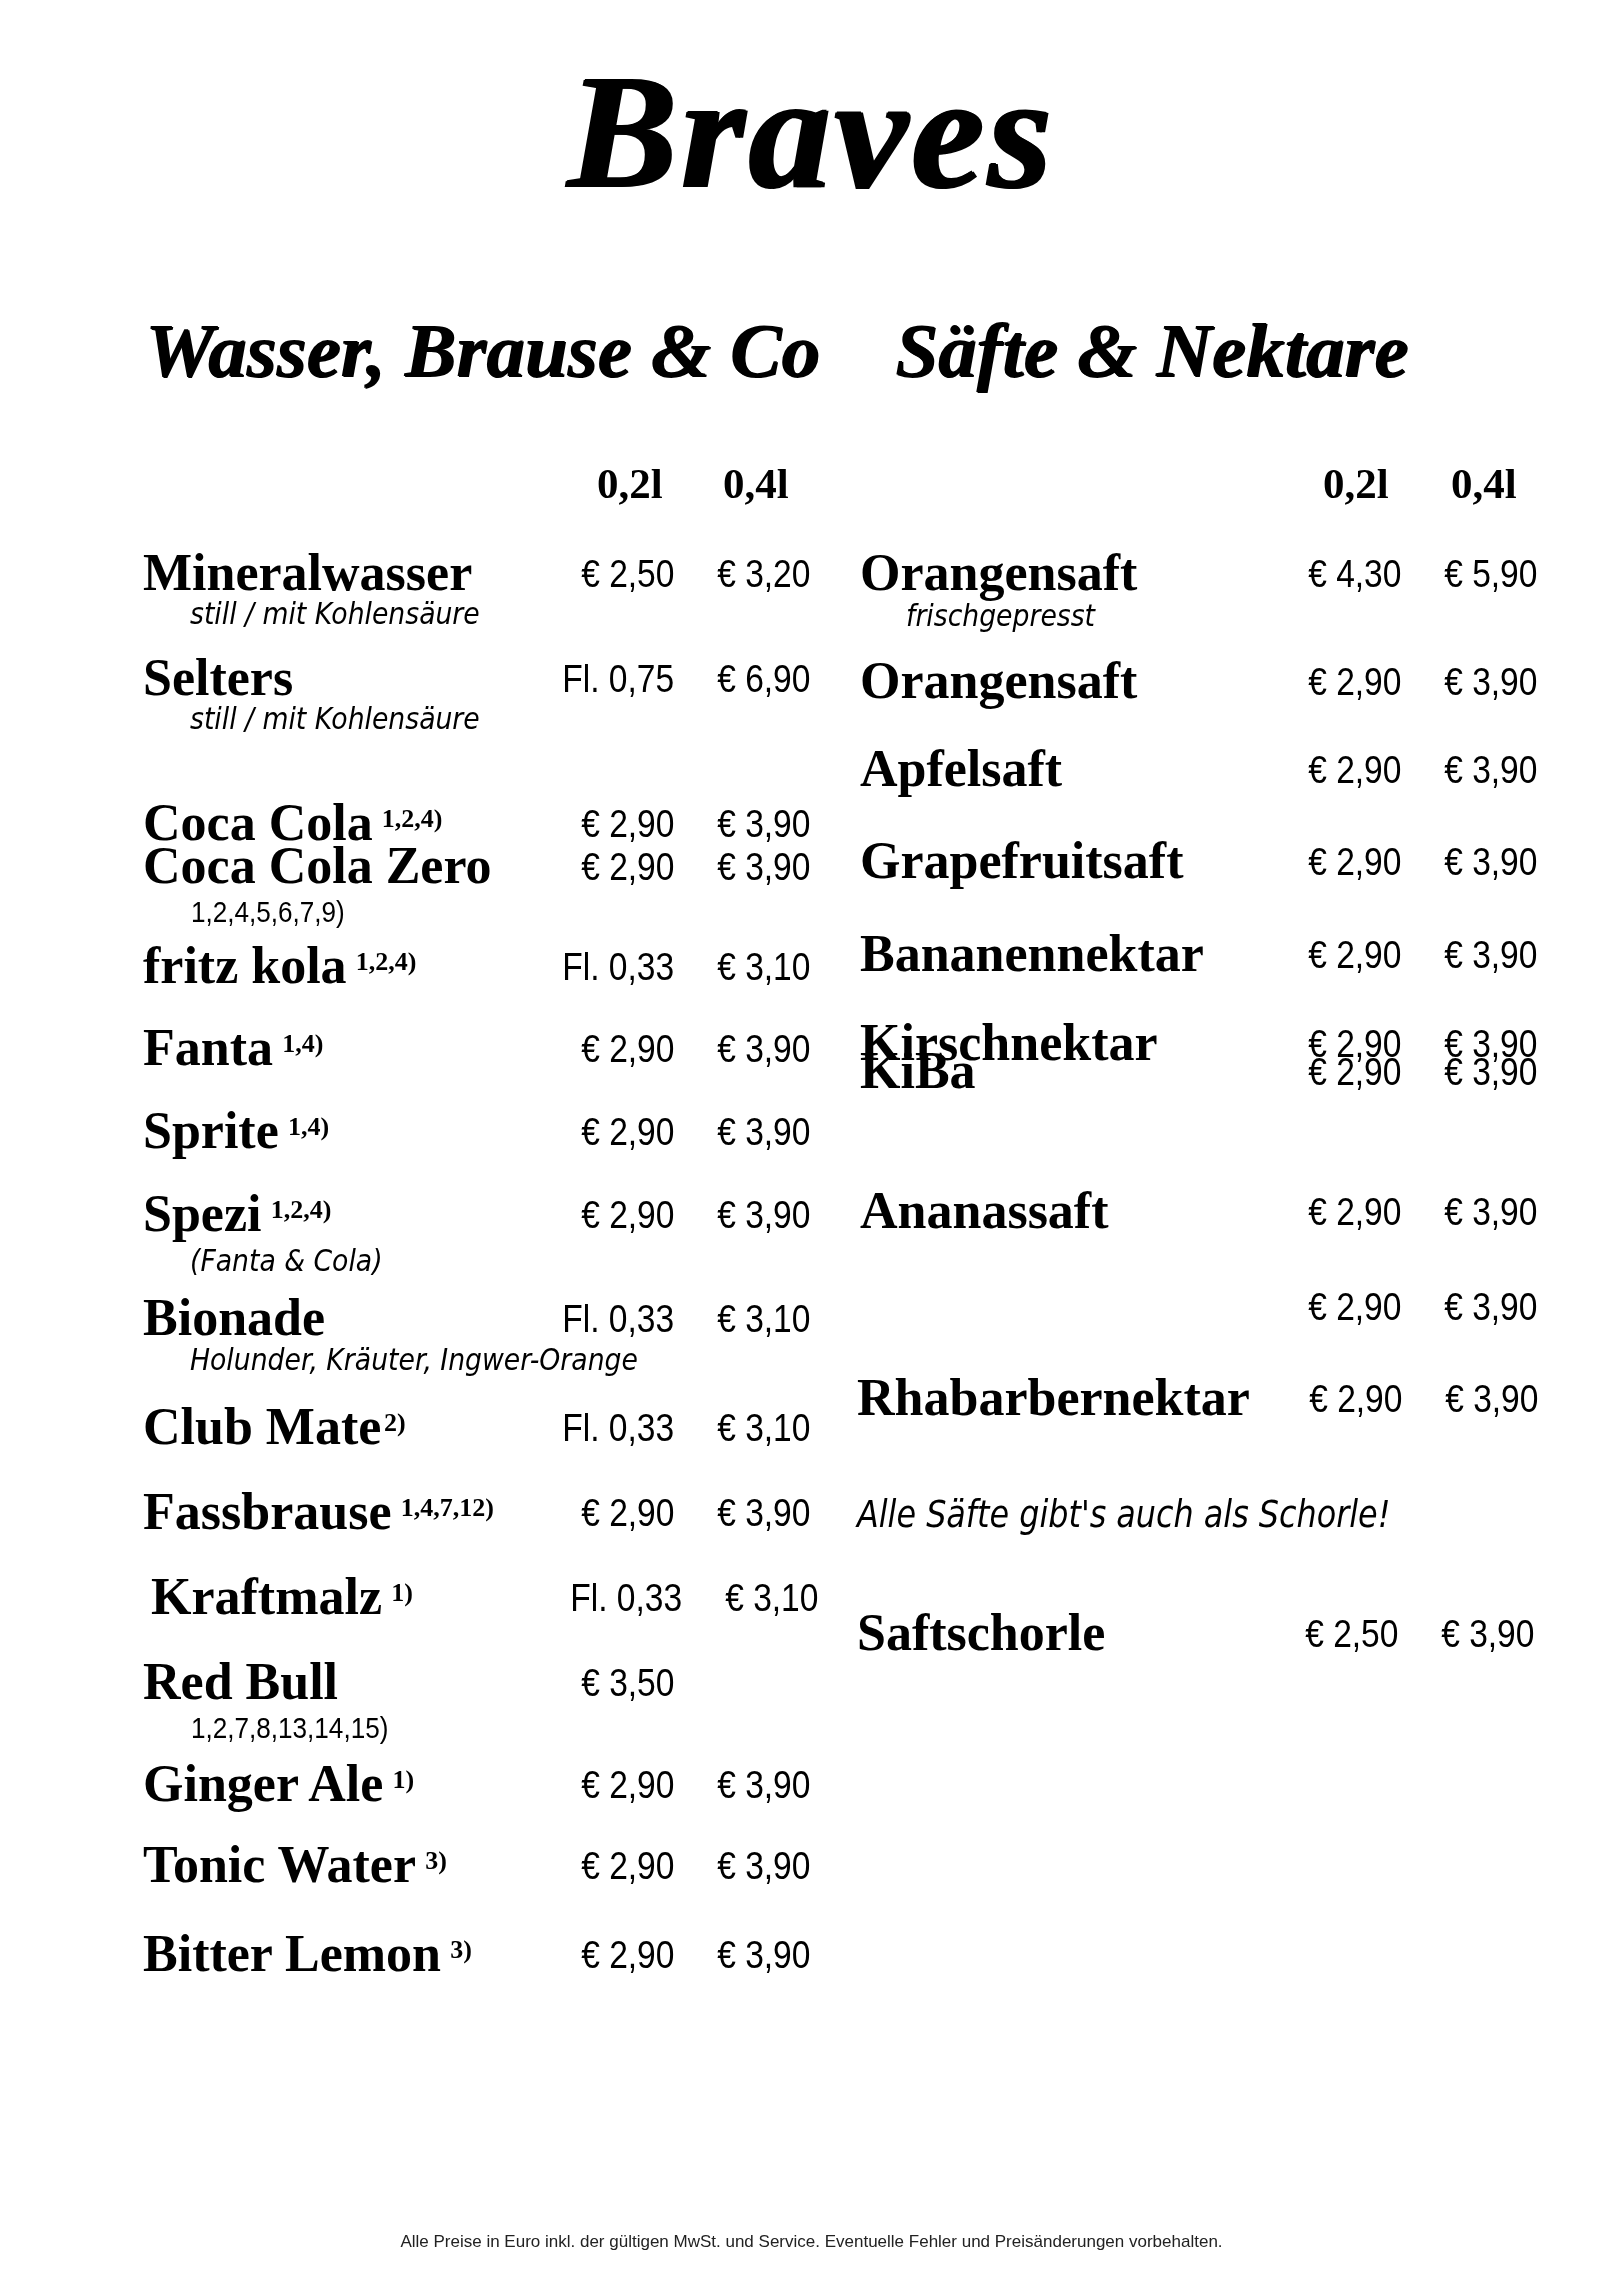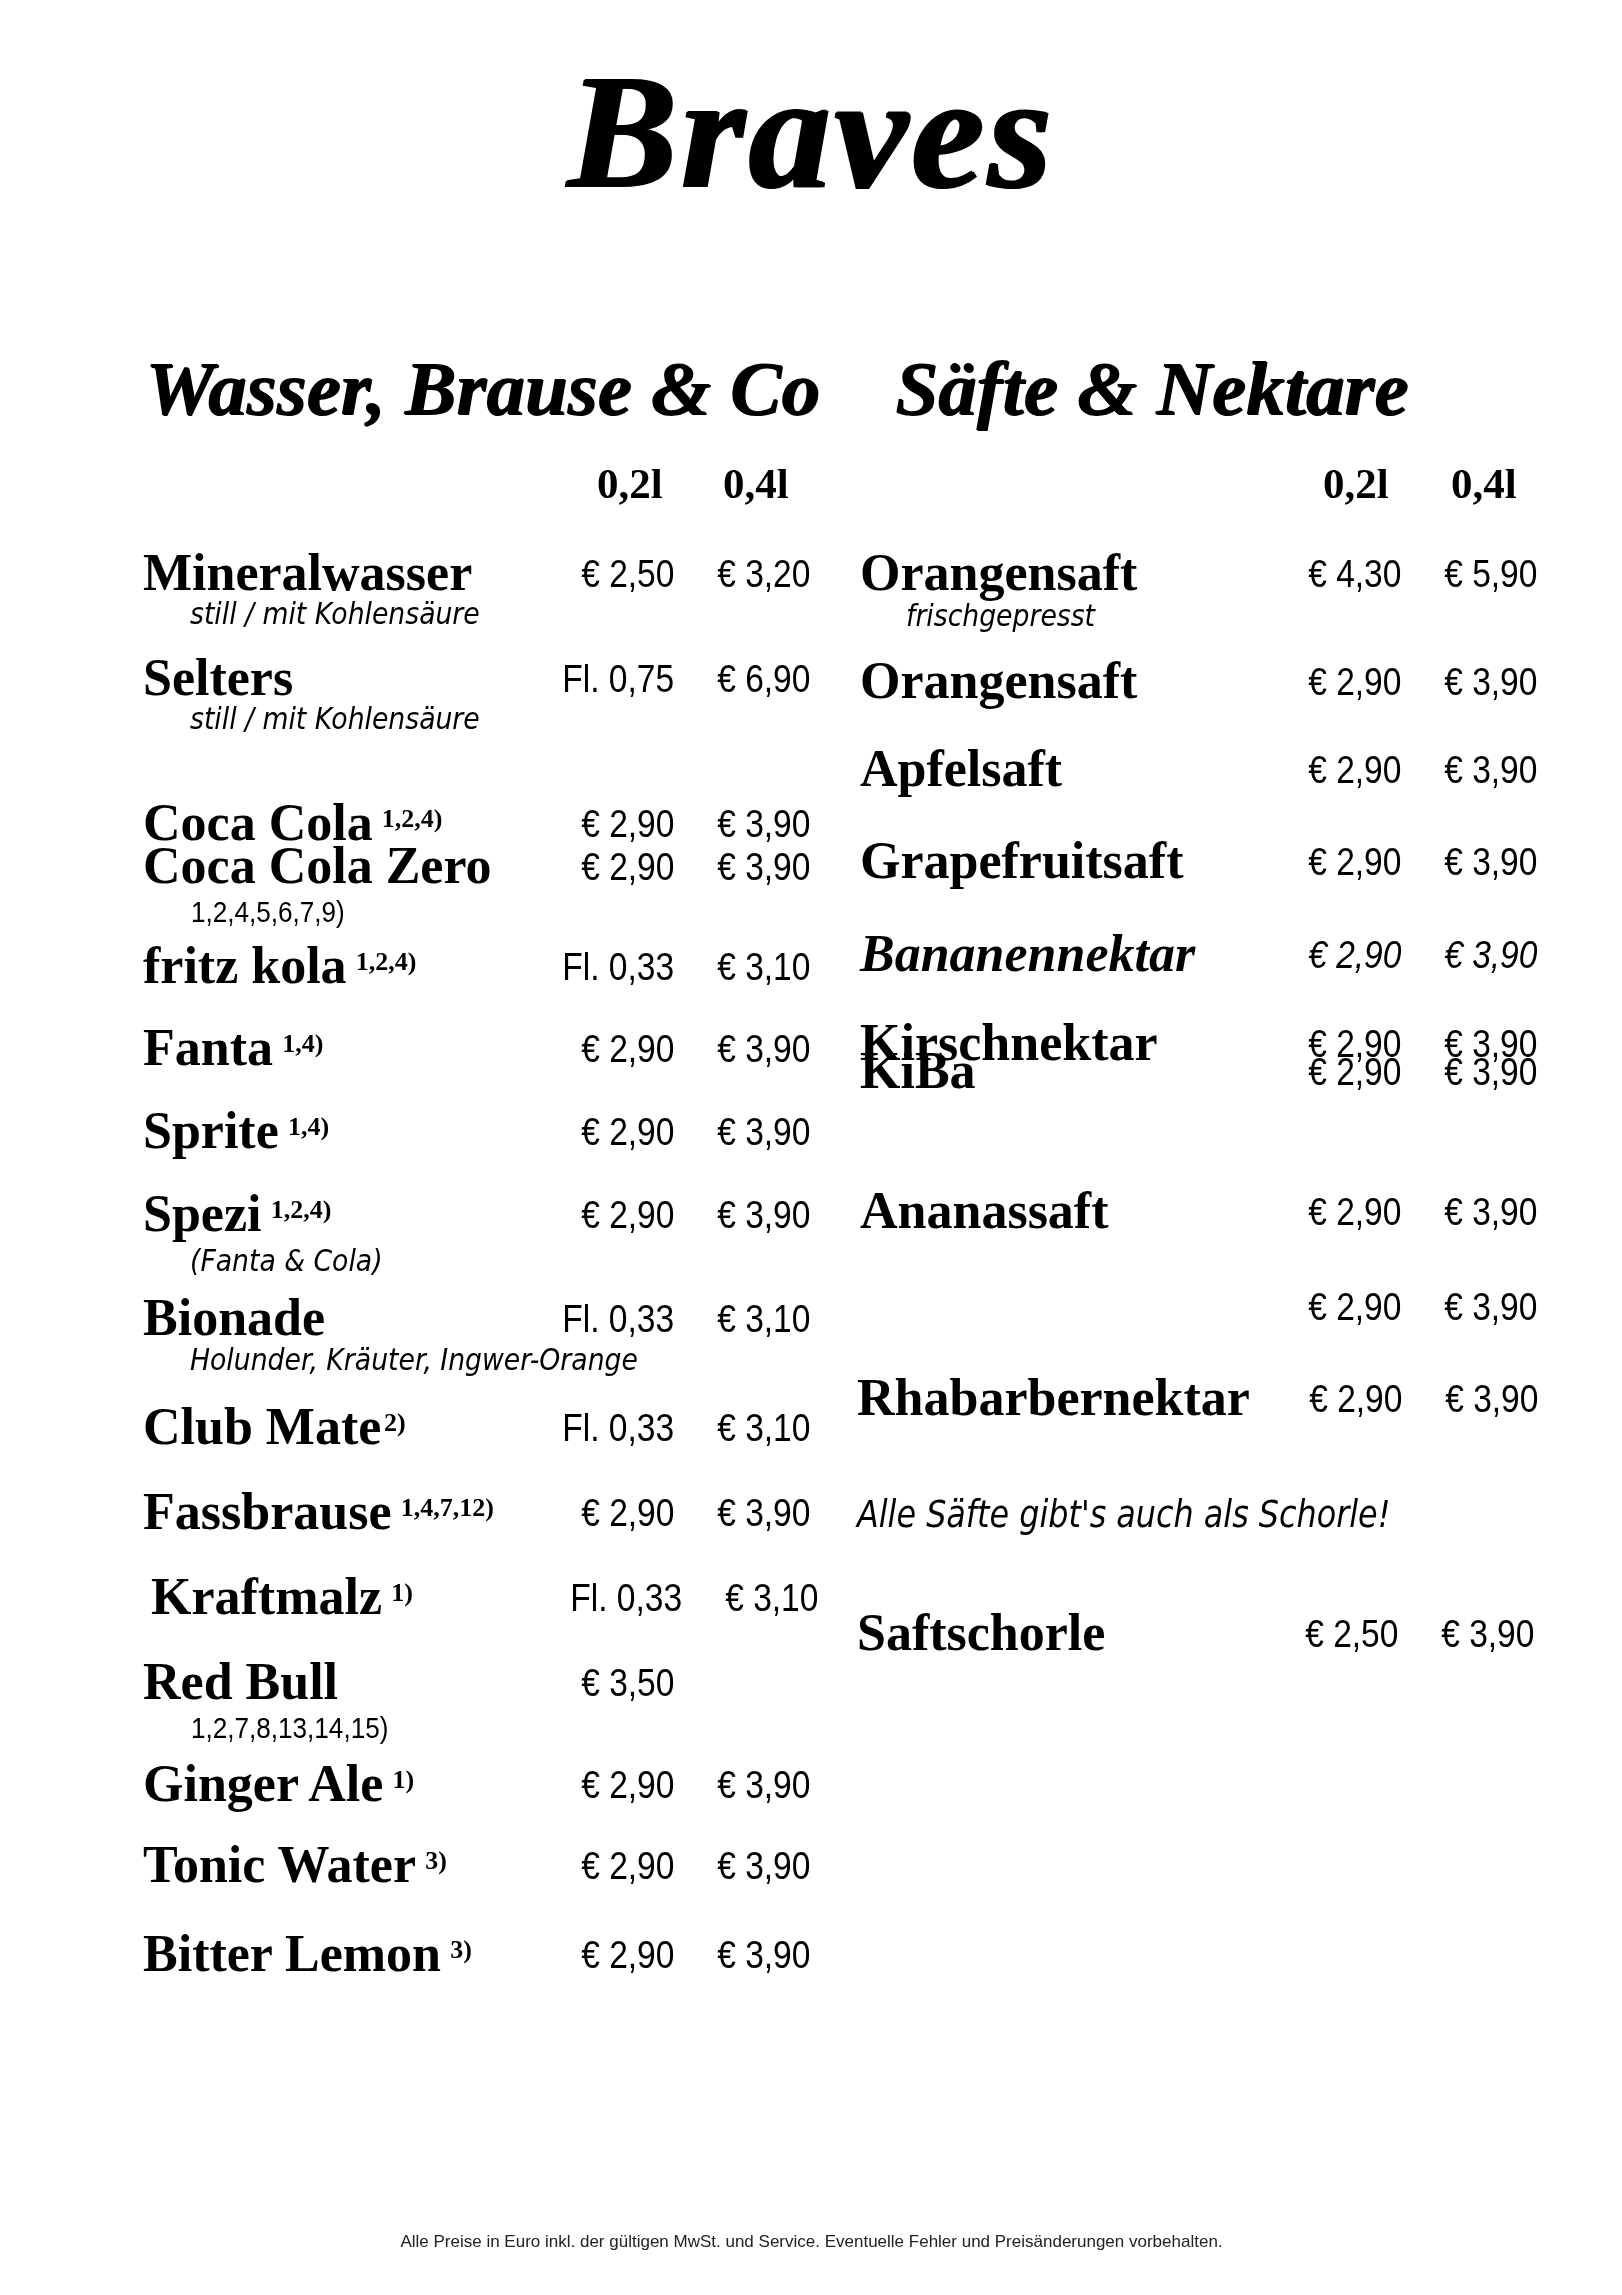--- a/index.html
+++ b/index.html
@@ -11,21 +11,20 @@
     font-family: "Liberation Serif", "DejaVu Serif", serif; font-weight: bold; font-style: italic;
     font-size: 164px; line-height: 170px; letter-spacing: 3.9px;
     text-shadow: 2px 1.3px 0 #000, -1.3px 0.7px 0 #000;
   }
 
   .section-title {
     position: absolute; top: 308px;
     font-family: "Liberation Serif", "DejaVu Serif", serif; font-weight: bold; font-style: italic;
     font-size: 77px; line-height: 85px; white-space: nowrap;
     text-shadow: 1.3px 0.7px 0 #000;
-    margin-top: 38px;
   }
   #sec-left-title { left: 145px; }
   #sec-right-title { left: 895px; }
 
   .size-header {
     position: absolute; top: 458px; height: 52px;
     font-family: "Liberation Serif", "DejaVu Serif", serif; font-weight: bold;
     font-size: 43px; line-height: 52px; white-space: nowrap;
   }
 
@@ -199,21 +198,21 @@
     <span class="price" style="right:136px;">€ 2,90</span>
     <span class="price" style="right:0;">€ 3,90</span>
   </div>
 
   <div class="row" style="left:860px; top:831px; width:677px;">
     <span class="item-name">Grapefruitsaft</span>
     <span class="price" style="right:136px;">€ 2,90</span>
     <span class="price" style="right:0;">€ 3,90</span>
   </div>
 
-  <div class="row" style="left:860px; top:924px; width:677px;font-style:italic;">
+  <div class="row" style="left:860px; top:924px; width:677px;">
     <span class="item-name">Bananennektar</span>
     <span class="price" style="right:136px;">€ 2,90</span>
     <span class="price" style="right:0;">€ 3,90</span>
   </div>
 
   <div class="row" style="left:860px; top:1013px; width:677px;">
     <span class="item-name">Kirschnektar</span>
     <span class="price" style="right:136px;">€ 2,90</span>
     <span class="price" style="right:0;">€ 3,90</span>
   </div>

